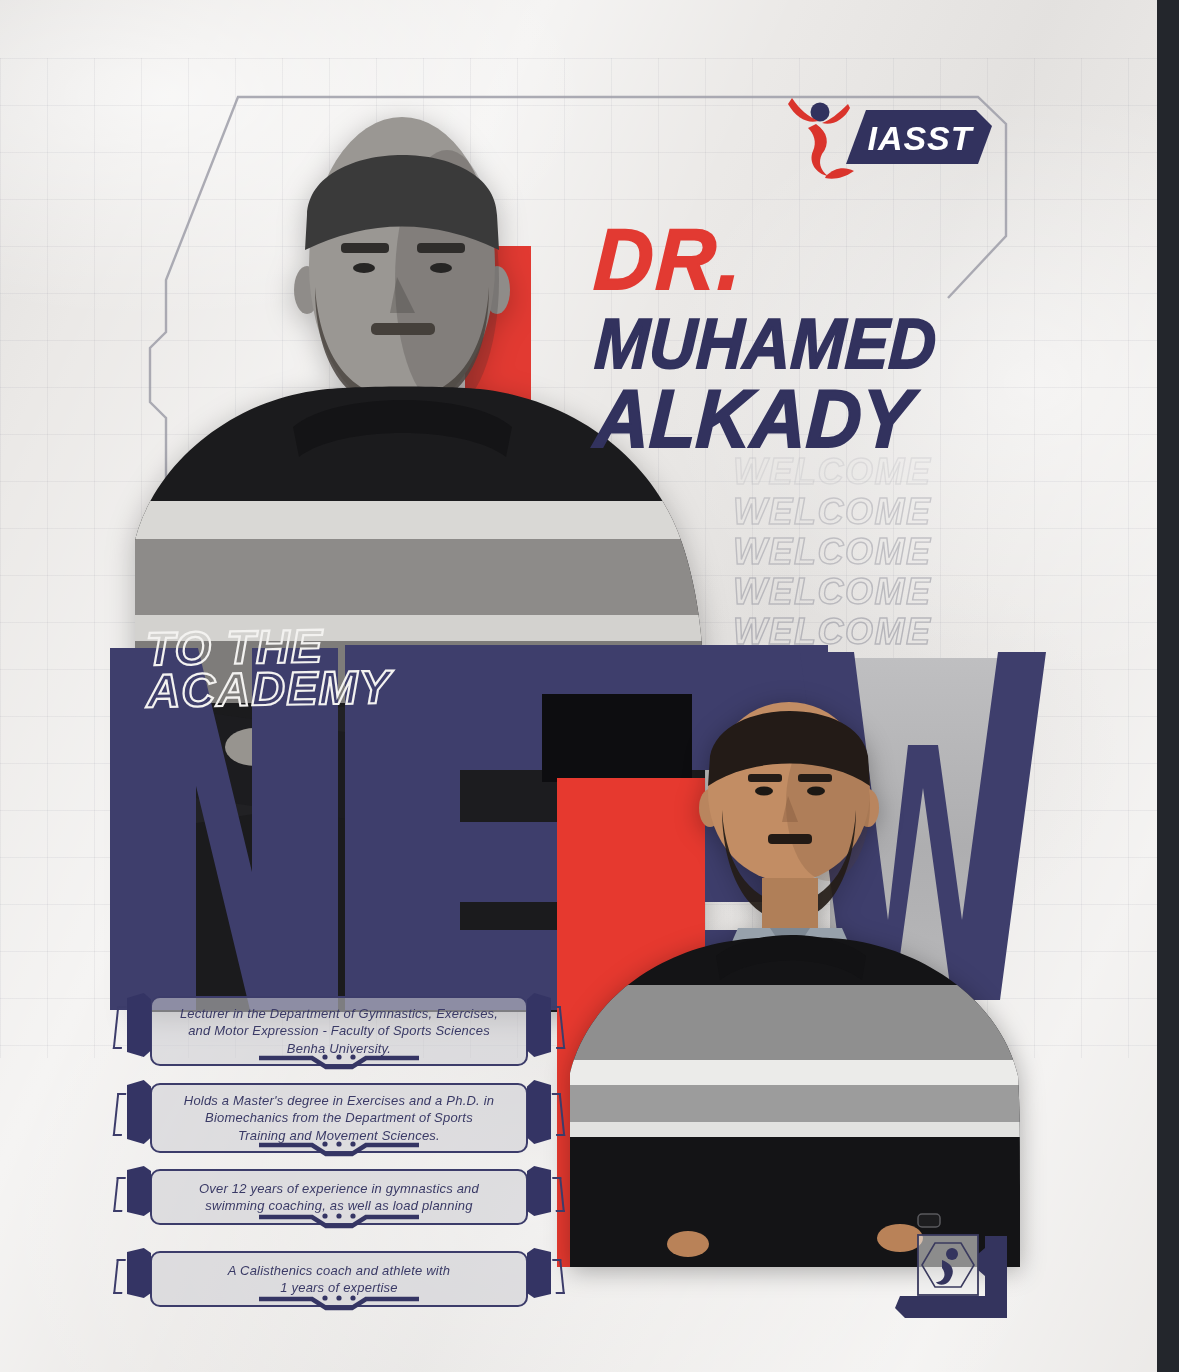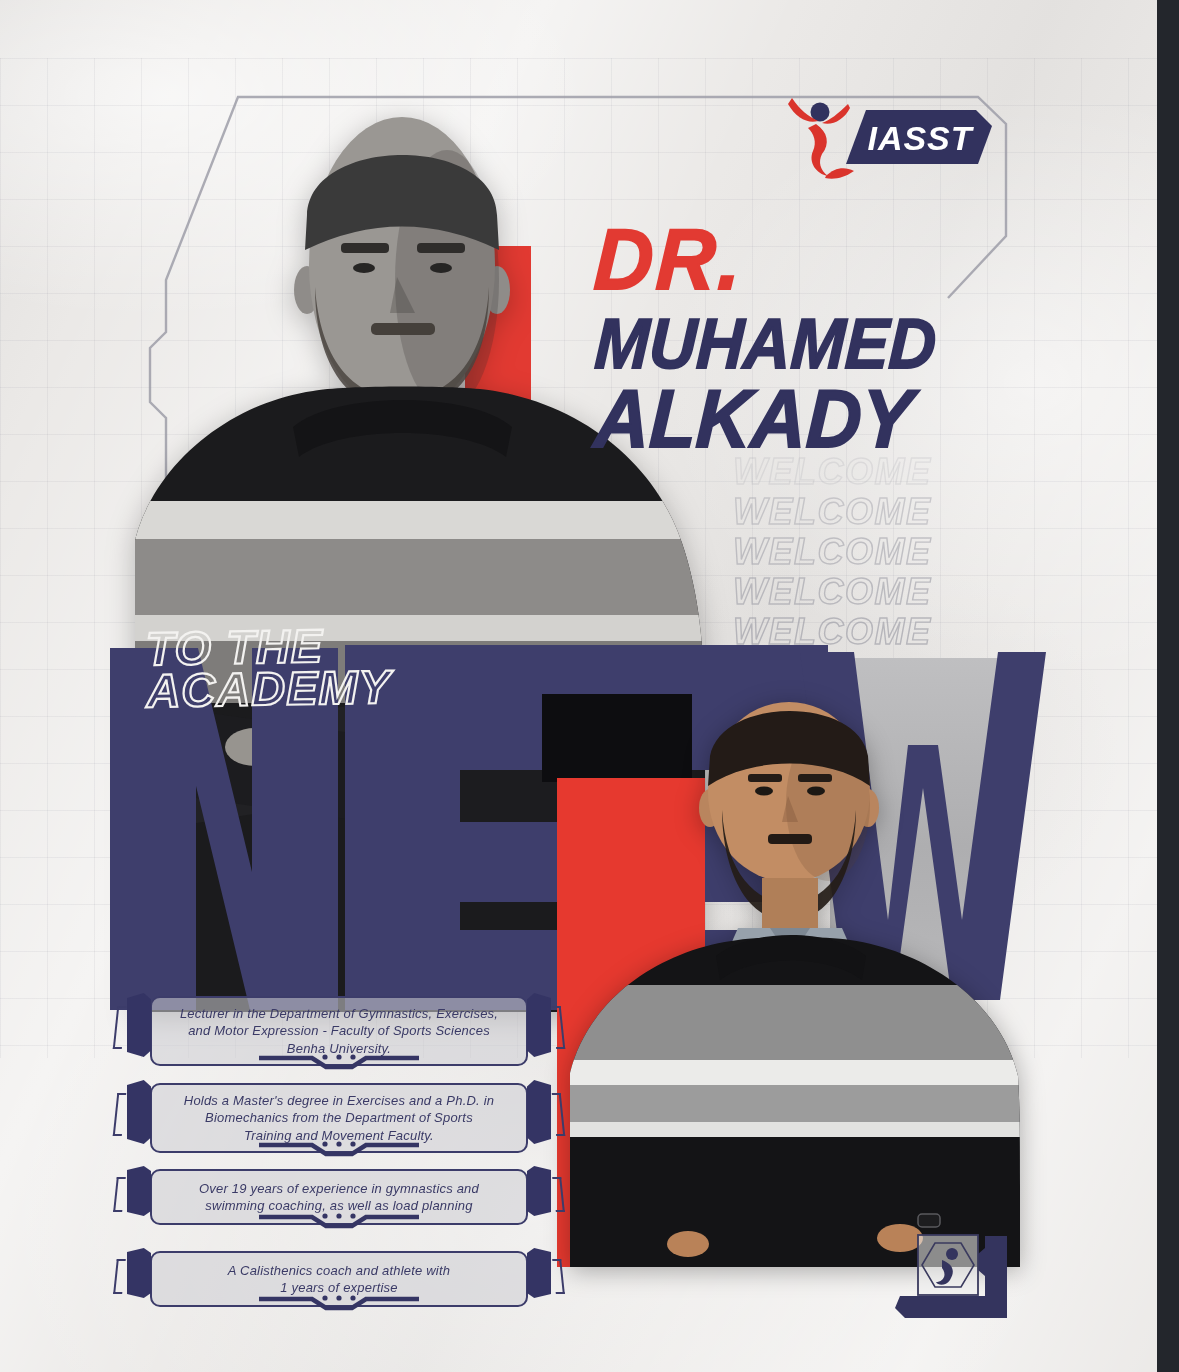--- a/index.html
+++ b/index.html
@@ -219,35 +219,35 @@
     </svg>
   </div>
 
   <div class="abs bullet b2">
     <div class="tick tick-l"></div>
     <div class="tick tick-r"></div>
     <div class="bkt bkt-l"></div>
     <div class="bkt bkt-r"></div>
     <div class="bullet-box h3l">Holds a Master's degree in Exercises and a Ph.D. in
 Biomechanics from the Department of Sports
-Training and Movement Faculty.</div>
+Training and Movement Sciences.</div>
     <svg class="ornament" width="170" height="22" viewBox="0 0 170 22">
       <path d="M5,6 H58 L72,15 H98 L112,6 H165" fill="none" stroke="#353564" stroke-width="4.5"></path>
       <circle cx="71" cy="5" r="2.6" fill="#353564"></circle>
         <circle cx="85" cy="5" r="2.6" fill="#353564"></circle>
         <circle cx="99" cy="5" r="2.6" fill="#353564"></circle>
     </svg>
   </div>
 
   <div class="abs bullet b3">
     <div class="tick tick-l"></div>
     <div class="tick tick-r"></div>
     <div class="bkt bkt-l"></div>
     <div class="bkt bkt-r"></div>
-    <div class="bullet-box h2l">Over 19 years of experience in gymnastics and
+    <div class="bullet-box h2l">Over 12 years of experience in gymnastics and
 swimming coaching, as well as load planning</div>
     <svg class="ornament" width="170" height="22" viewBox="0 0 170 22">
       <path d="M5,6 H58 L72,15 H98 L112,6 H165" fill="none" stroke="#353564" stroke-width="4.5"></path>
       <circle cx="71" cy="5" r="2.6" fill="#353564"></circle>
         <circle cx="85" cy="5" r="2.6" fill="#353564"></circle>
         <circle cx="99" cy="5" r="2.6" fill="#353564"></circle>
     </svg>
   </div>
 
   <div class="abs bullet b4">

